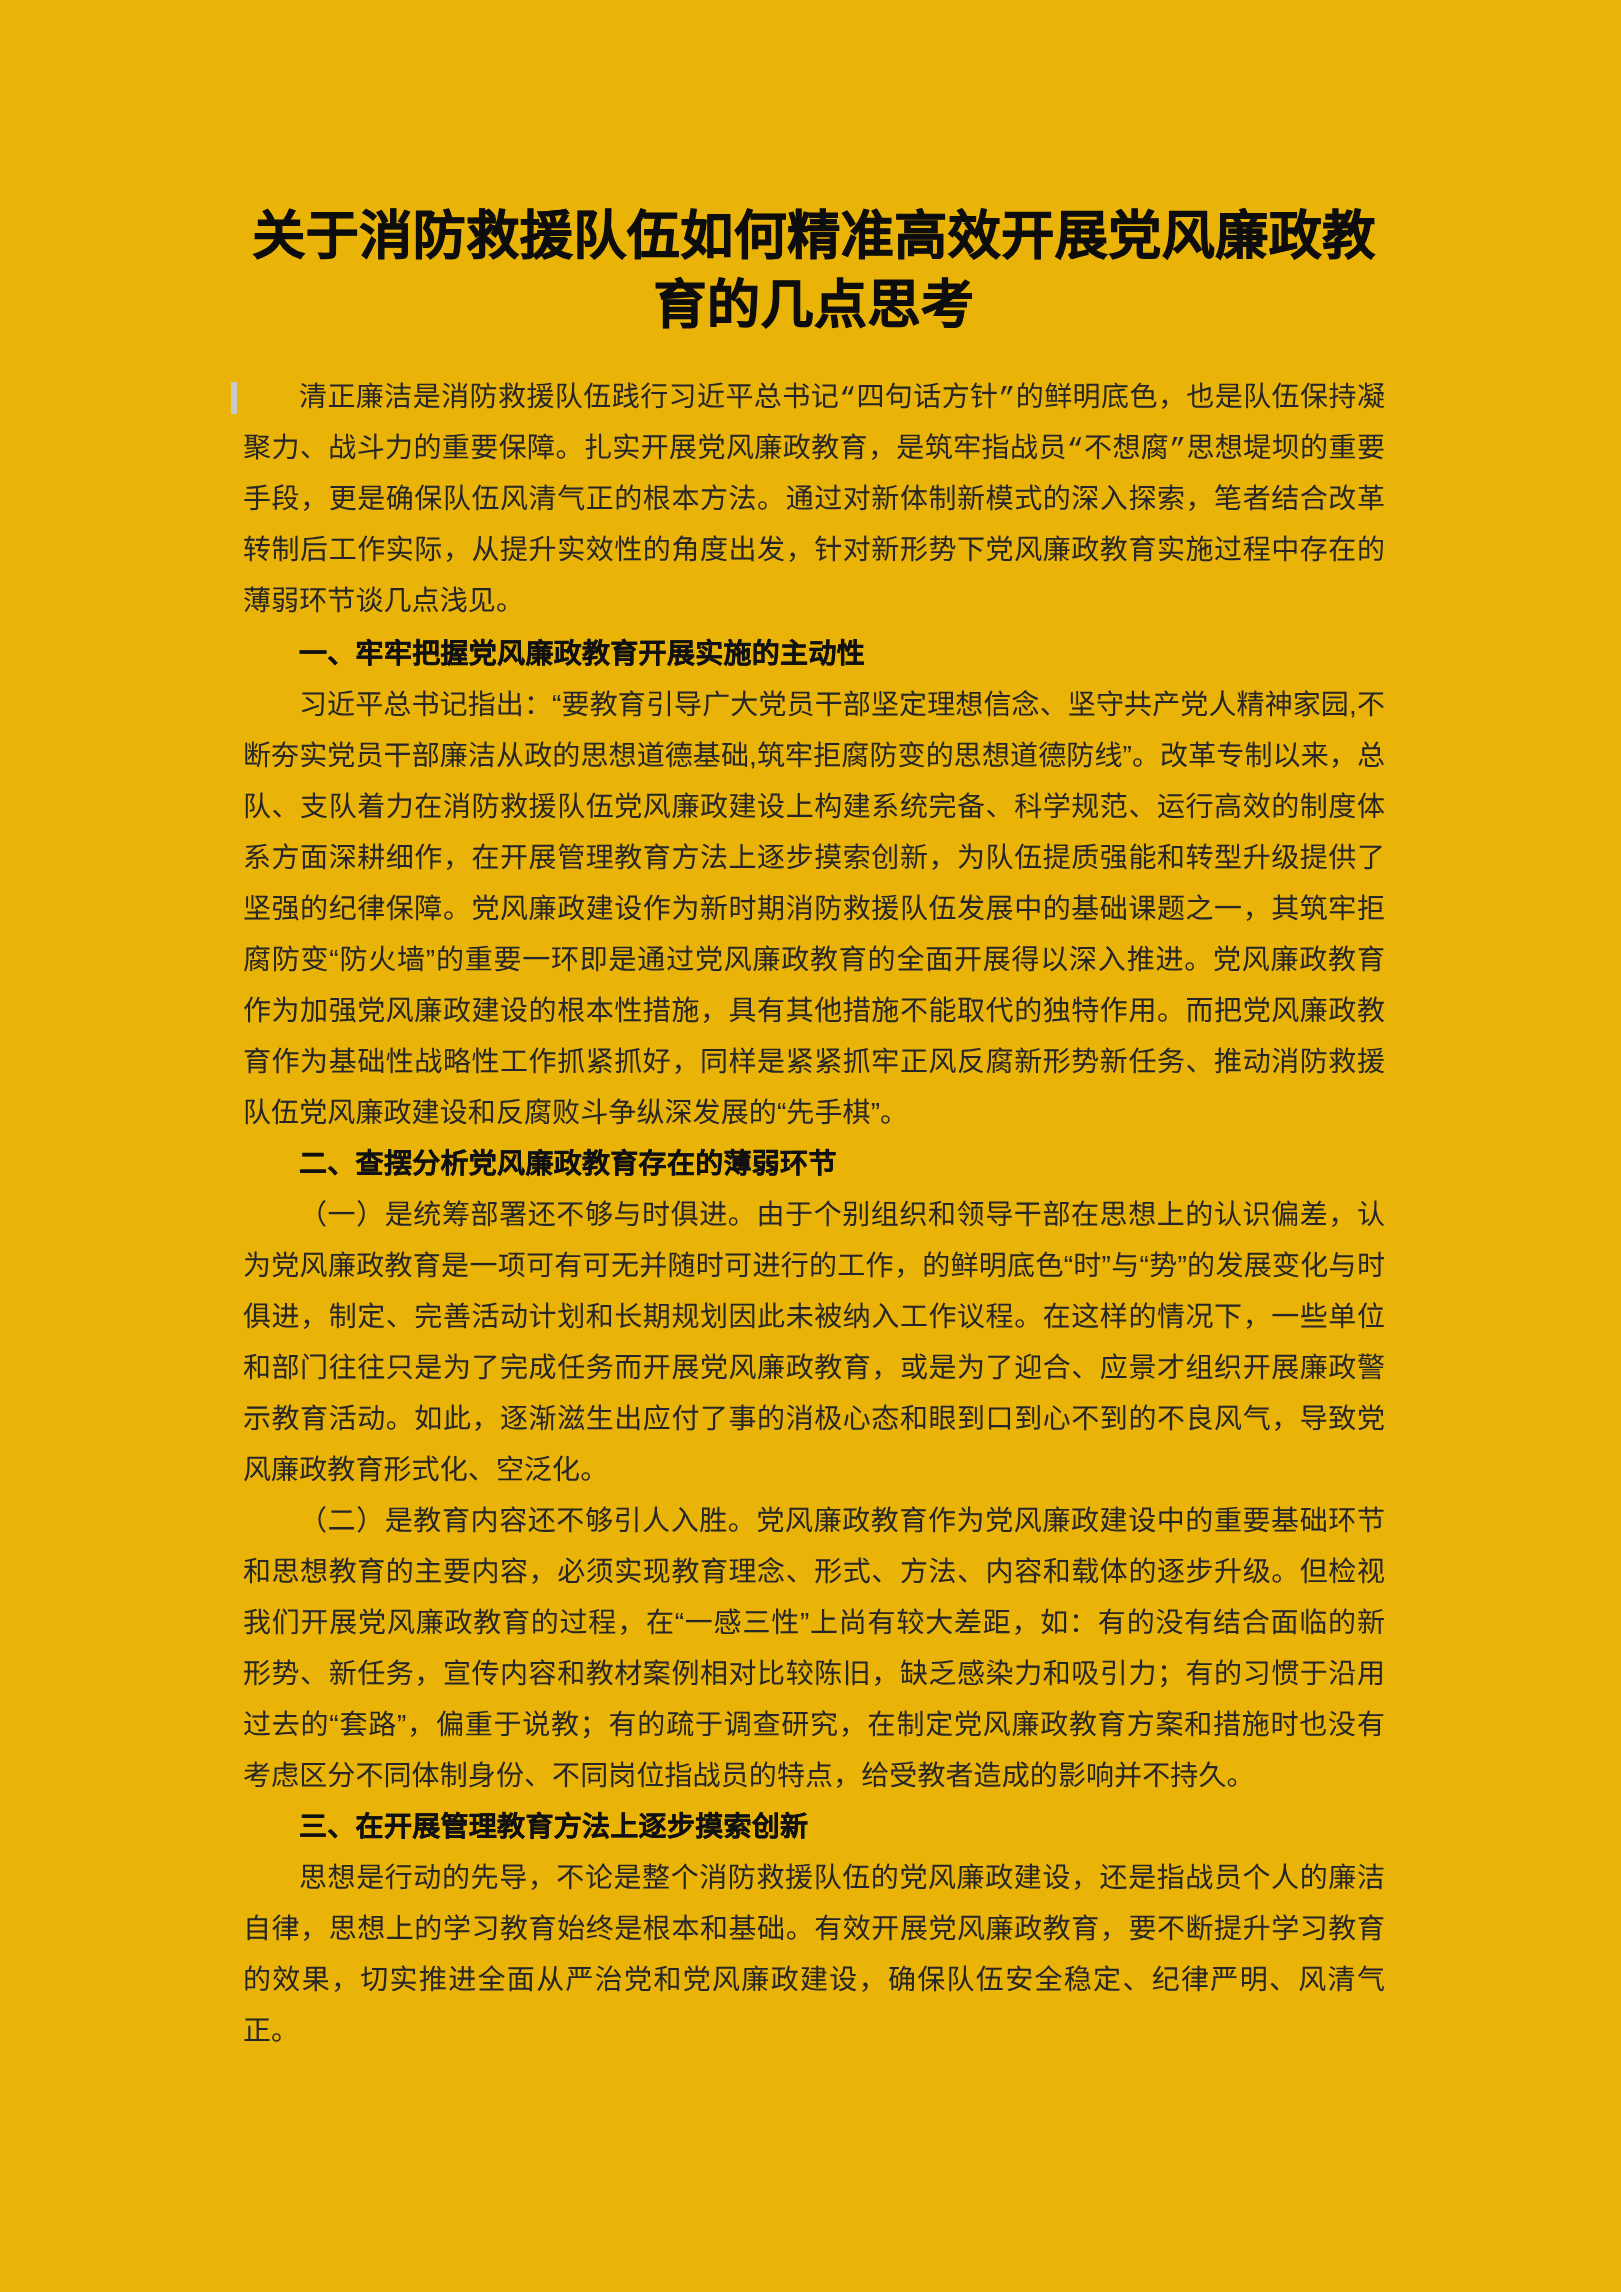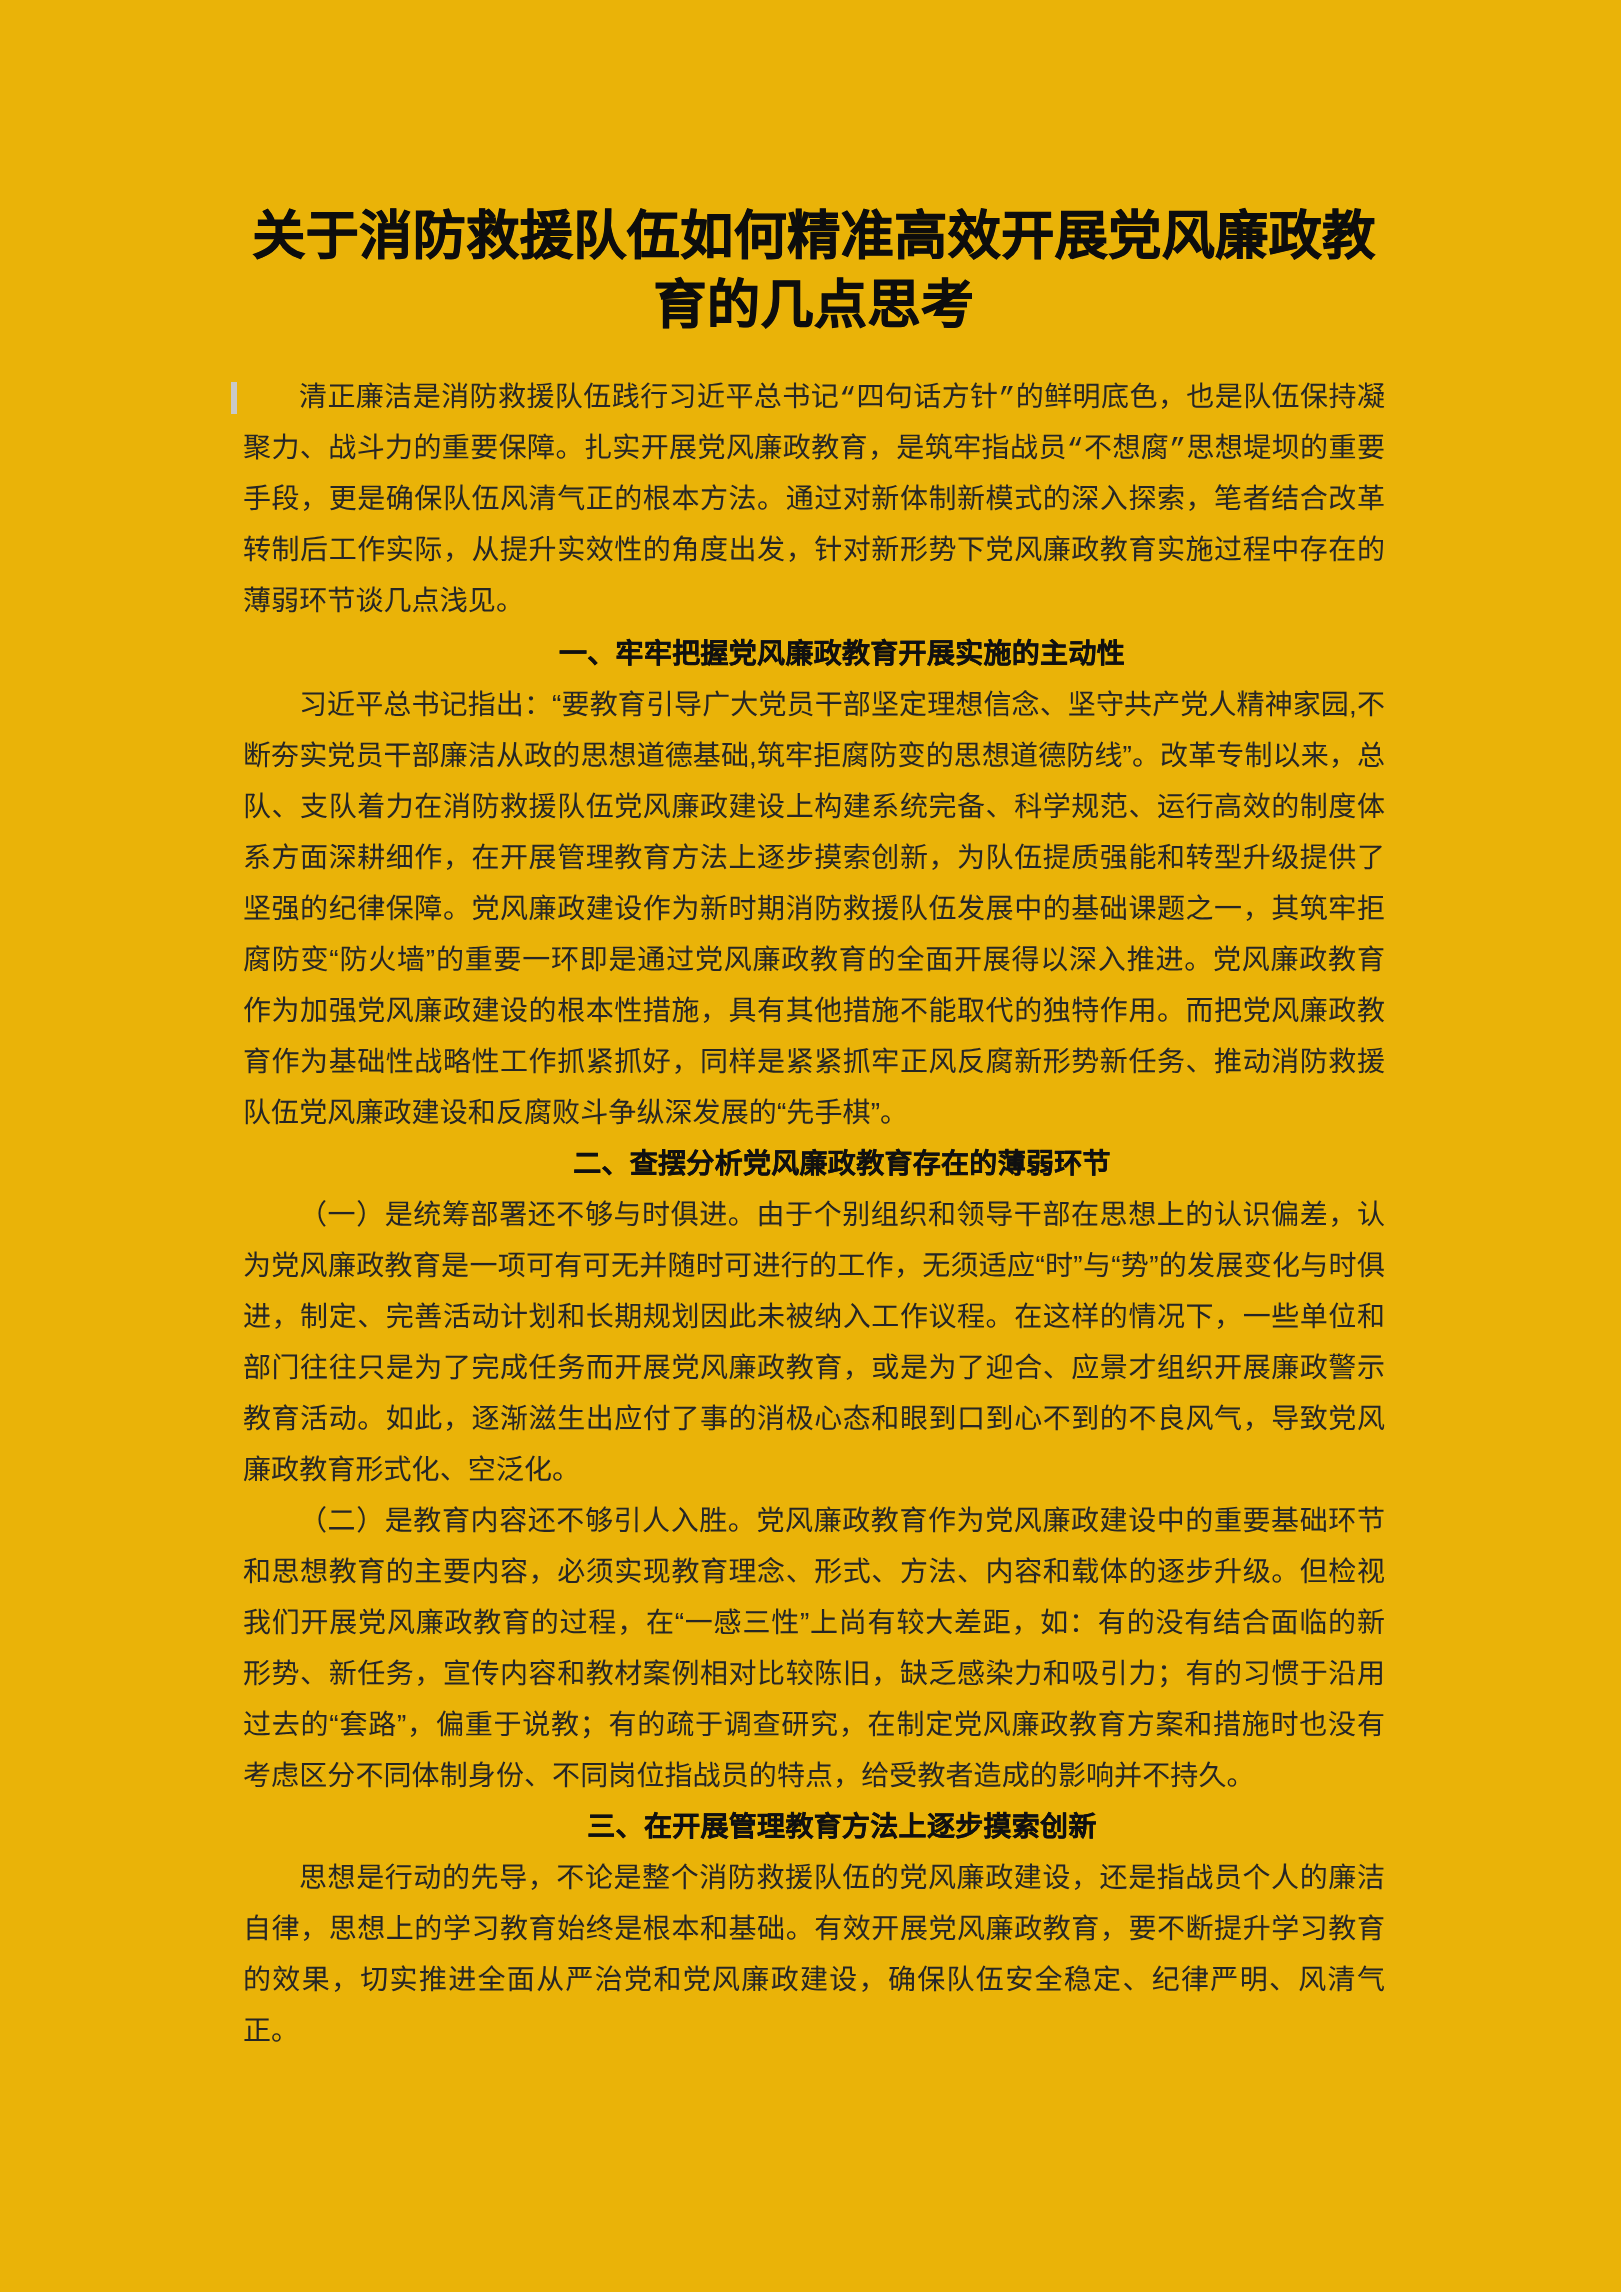--- a/index.html
+++ b/index.html
@@ -63,21 +63,21 @@
   }
   p.para + p.para {
     margin-top: 0;
   }
   h2.section-heading {
     margin: 0;
     font-size: 28px;
     line-height: 51px;
     font-weight: 700;
     text-indent: 2em;
-    text-align: center;
+    text-align: left;
     color: #111111;
     letter-spacing: 0.3px;
     word-break: break-all;
     -webkit-text-stroke: 0.3px #111111;
   }
 
   
   .first-para {
     position: relative;
     font-family: Liberation Mono, monospace;
@@ -105,21 +105,21 @@
         <span class="cursor-bar"></span>
         <p class="para">清正廉洁是消防救援队伍践行习近平总书记“四句话方针”的鲜明底色，也是队伍保持凝聚力、战斗力的重要保障。扎实开展党风廉政教育，是筑牢指战员“不想腐”思想堤坝的重要手段，更是确保队伍风清气正的根本方法。通过对新体制新模式的深入探索，笔者结合改革转制后工作实际，从提升实效性的角度出发，针对新形势下党风廉政教育实施过程中存在的薄弱环节谈几点浅见。</p>
       </div>
 
       <h2 class="section-heading">一、牢牢把握党风廉政教育开展实施的主动性</h2>
 
       <p class="para">习近平总书记指出：“要教育引导广大党员干部坚定理想信念、坚守共产党人精神家园,不断夯实党员干部廉洁从政的思想道德基础,筑牢拒腐防变的思想道德防线”。改革专制以来，总队、支队着力在消防救援队伍党风廉政建设上构建系统完备、科学规范、运行高效的制度体系方面深耕细作，在开展管理教育方法上逐步摸索创新，为队伍提质强能和转型升级提供了坚强的纪律保障。党风廉政建设作为新时期消防救援队伍发展中的基础课题之一，其筑牢拒腐防变“防火墙”的重要一环即是通过党风廉政教育的全面开展得以深入推进。党风廉政教育作为加强党风廉政建设的根本性措施，具有其他措施不能取代的独特作用。而把党风廉政教育作为基础性战略性工作抓紧抓好，同样是紧紧抓牢正风反腐新形势新任务、推动消防救援队伍党风廉政建设和反腐败斗争纵深发展的“先手棋”。</p>
 
       <h2 class="section-heading">二、查摆分析党风廉政教育存在的薄弱环节</h2>
 
-      <p class="para">（一）是统筹部署还不够与时俱进。由于个别组织和领导干部在思想上的认识偏差，认为党风廉政教育是一项可有可无并随时可进行的工作，无须适应“时”与“势”的发展变化与时俱进，制定、完善活动计划和长期规划因此未被纳入工作议程。在这样的情况下，一些单位和部门往往只是为了完成任务而开展党风廉政教育，或是为了迎合、应景才组织开展廉政警示教育活动。如此，逐渐滋生出应付了事的消极心态和眼到口到心不到的不良风气，导致党风廉政教育形式化、空泛化。</p>
+      <p class="para">（一）是统筹部署还不够与时俱进。由于个别组织和领导干部在思想上的认识偏差，认为党风廉政教育是一项可有可无并随时可进行的工作，的鲜明底色“时”与“势”的发展变化与时俱进，制定、完善活动计划和长期规划因此未被纳入工作议程。在这样的情况下，一些单位和部门往往只是为了完成任务而开展党风廉政教育，或是为了迎合、应景才组织开展廉政警示教育活动。如此，逐渐滋生出应付了事的消极心态和眼到口到心不到的不良风气，导致党风廉政教育形式化、空泛化。</p>
 
       <p class="para">（二）是教育内容还不够引人入胜。党风廉政教育作为党风廉政建设中的重要基础环节和思想教育的主要内容，必须实现教育理念、形式、方法、内容和载体的逐步升级。但检视我们开展党风廉政教育的过程，在“一感三性”上尚有较大差距，如：有的没有结合面临的新形势、新任务，宣传内容和教材案例相对比较陈旧，缺乏感染力和吸引力；有的习惯于沿用过去的“套路”，偏重于说教；有的疏于调查研究，在制定党风廉政教育方案和措施时也没有考虑区分不同体制身份、不同岗位指战员的特点，给受教者造成的影响并不持久。</p>
 
 
       <h2 class="section-heading">三、在开展管理教育方法上逐步摸索创新</h2>
 
       <p class="para">思想是行动的先导，不论是整个消防救援队伍的党风廉政建设，还是指战员个人的廉洁自律，思想上的学习教育始终是根本和基础。有效开展党风廉政教育，要不断提升学习教育的效果，切实推进全面从严治党和党风廉政建设，确保队伍安全稳定、纪律严明、风清气正。</p>
 
     </div>
   </div>

